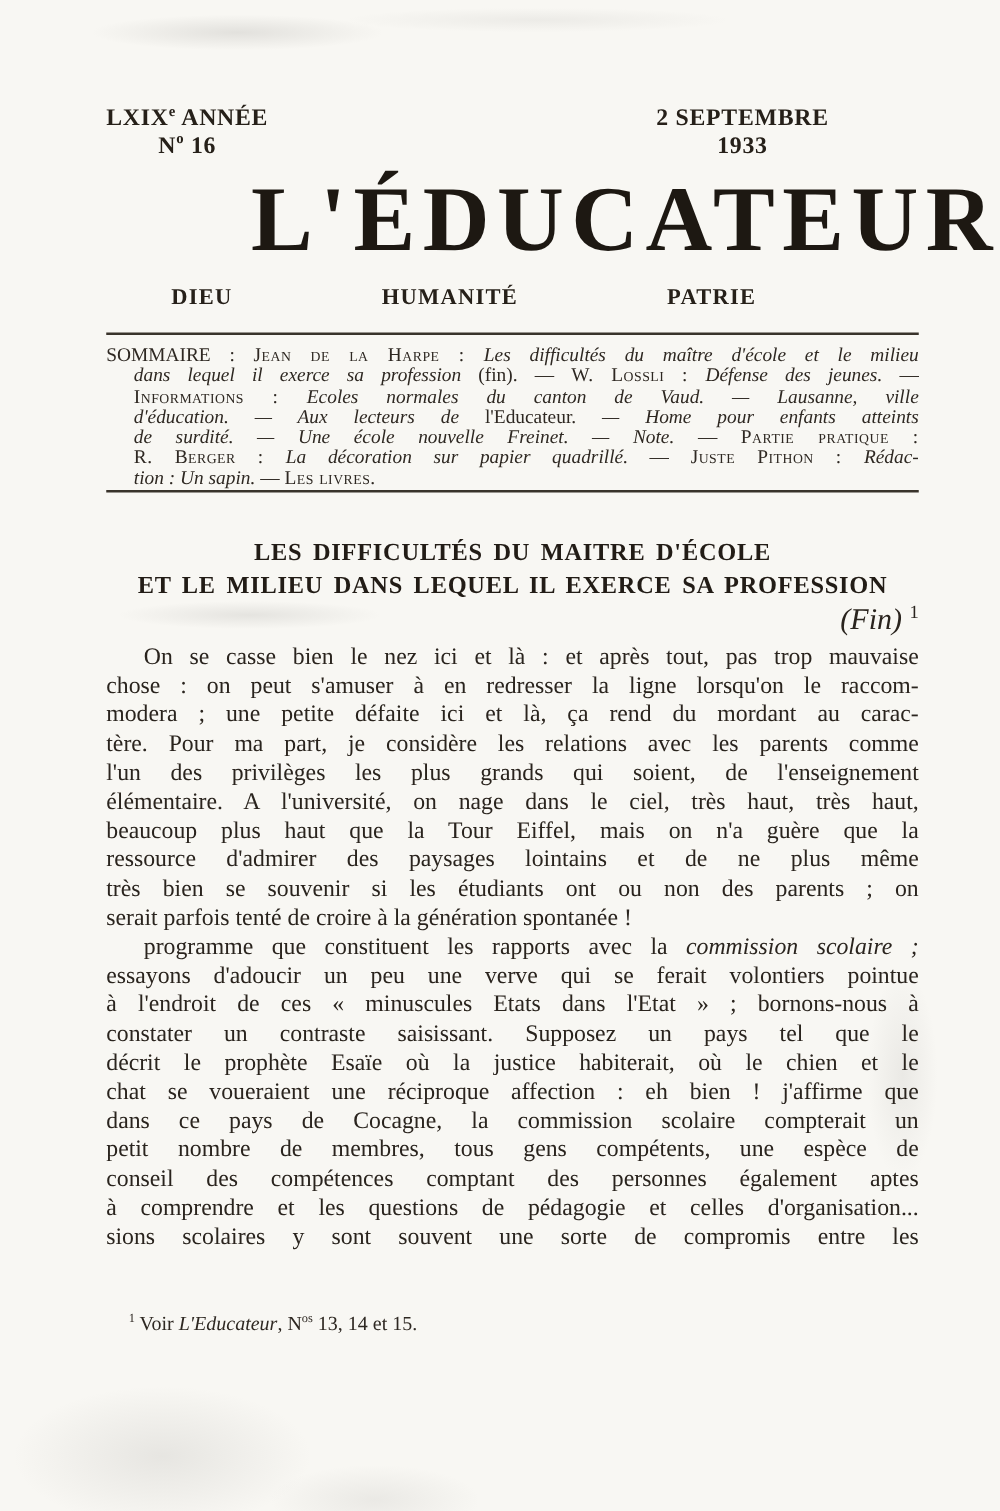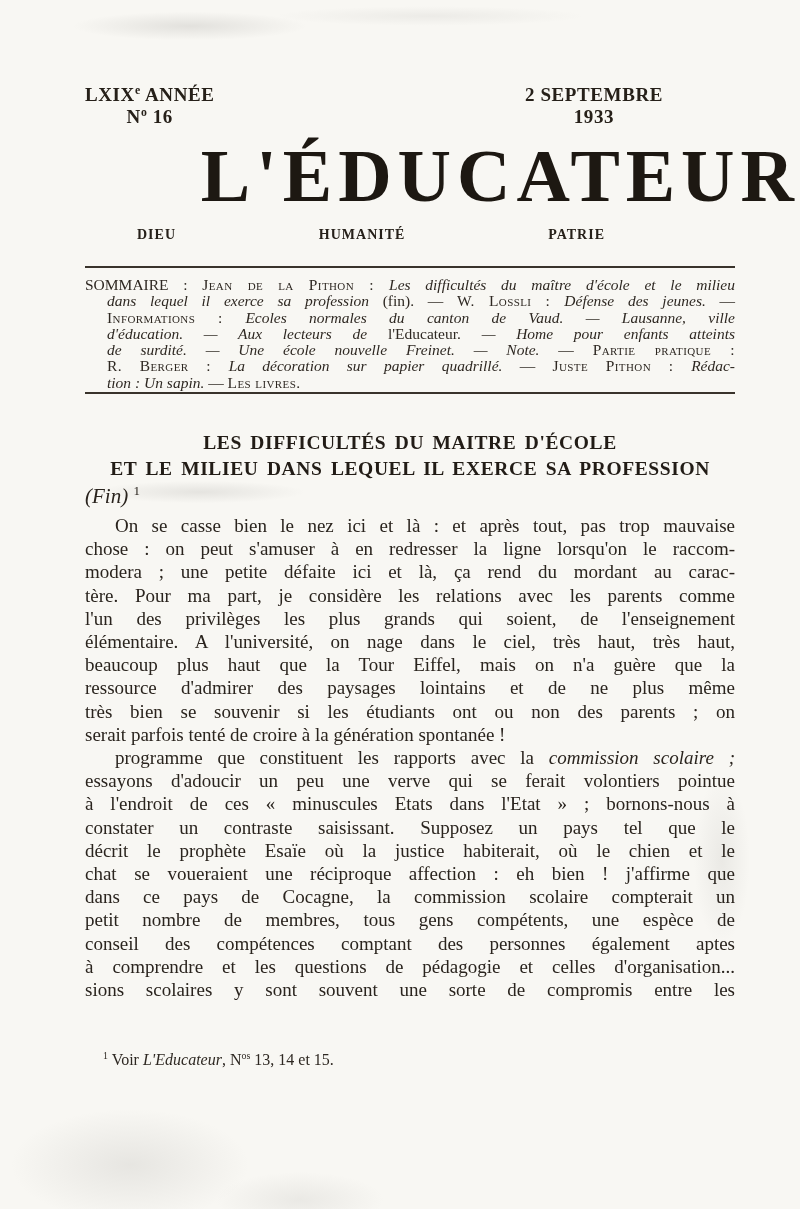--- a/index.html
+++ b/index.html
@@ -30,41 +30,41 @@
   }
   .date-block{margin-right:72px;}
   .journal-title{
     position:absolute;top:134px;left:0;width:800px;margin:0;
     text-align:right;font-size:74px;line-height:84px;font-weight:bold;
     letter-spacing:6px;color:#1d1812;
   }
   .motto{
     position:absolute;top:227px;left:137px;width:468px;
     display:flex;justify-content:space-between;
-    font-weight:bold;font-size:14px;letter-spacing:1px;color:#262019;
+    font-weight:bold;font-size:18px;letter-spacing:1px;color:#262019;
   }
   .rule{position:absolute;left:85px;width:650px;border-top:2px solid #39332b;}
   .rule1{top:266px;}
   .rule2{top:392px;}
   .sommaire{
     position:absolute;top:277px;left:85px;width:650px;
     font-size:15.5px;line-height:16.3px;color:#2e2822;
   }
   .sommaire .line{padding-left:22px;}
   .sommaire .line:first-child{padding-left:0;}
   .line{text-align:justify;text-align-last:justify;}
   .line.last{text-align-last:left;}
   .article-title{
     position:absolute;top:430px;left:85px;width:650px;
     text-align:center;font-weight:bold;font-size:19.5px;line-height:26px;
     letter-spacing:0.6px;word-spacing:3px;color:#221c16;
   }
   .subtitle{
     position:absolute;top:484px;left:85px;width:650px;
-    text-align:left;font-size:21px;line-height:24px;color:#2a241e;
+    text-align:right;font-size:24px;line-height:24px;color:#2a241e;
   }
   .body-text{
     position:absolute;top:514px;left:85px;width:650px;
     font-size:19px;line-height:23.2px;color:#2a241e;
   }
   .para .line:first-child{text-indent:30px;}
   .footnote{
     position:absolute;top:1050px;left:85px;width:650px;
     font-size:16px;line-height:19px;color:#2e2822;padding-left:18px;
   }
@@ -93,21 +93,21 @@
 
   <div class="motto">
     <span>DIEU</span>
     <span>HUMANITÉ</span>
     <span>PATRIE</span>
   </div>
 
   <div class="rule rule1"></div>
 
   <div class="sommaire">
-      <div class="line"><span class="seg-rm">SOMMAIRE : </span><span class="seg-sc">Jean de la Pithon : </span><span class="seg-it">Les difficultés du maître d'école et le milieu</span></div>
+      <div class="line"><span class="seg-rm">SOMMAIRE : </span><span class="seg-sc">Jean de la Harpe : </span><span class="seg-it">Les difficultés du maître d'école et le milieu</span></div>
       <div class="line"><span class="seg-it">dans lequel il exerce sa profession </span><span class="seg-rm">(fin). — </span><span class="seg-sc">W. Lossli : </span><span class="seg-it">Défense des jeunes.</span><span class="seg-rm"> —</span></div>
       <div class="line"><span class="seg-sc">Informations : </span><span class="seg-it">Ecoles normales du canton de Vaud. — Lausanne, ville</span></div>
       <div class="line"><span class="seg-it">d'éducation. — Aux lecteurs de </span><span class="seg-rm">l'Educateur.</span><span class="seg-it"> — Home pour enfants atteints</span></div>
       <div class="line"><span class="seg-it">de surdité. — Une école nouvelle Freinet. — Note.</span><span class="seg-rm"> — </span><span class="seg-sc">Partie pratique :</span></div>
       <div class="line"><span class="seg-sc">R. Berger : </span><span class="seg-it">La décoration sur papier quadrillé.</span><span class="seg-rm"> — </span><span class="seg-sc">Juste Pithon : </span><span class="seg-it">Rédac-</span></div>
       <div class="line last"><span class="seg-it">tion : Un sapin.</span><span class="seg-rm"> — </span><span class="seg-sc">Les livres.</span></div>
     </div>
 
   <div class="rule rule2"></div>
 

